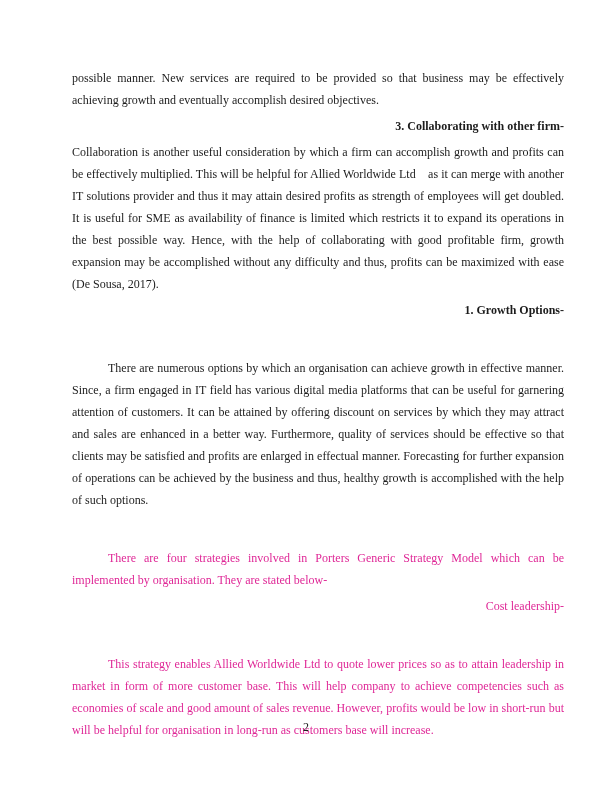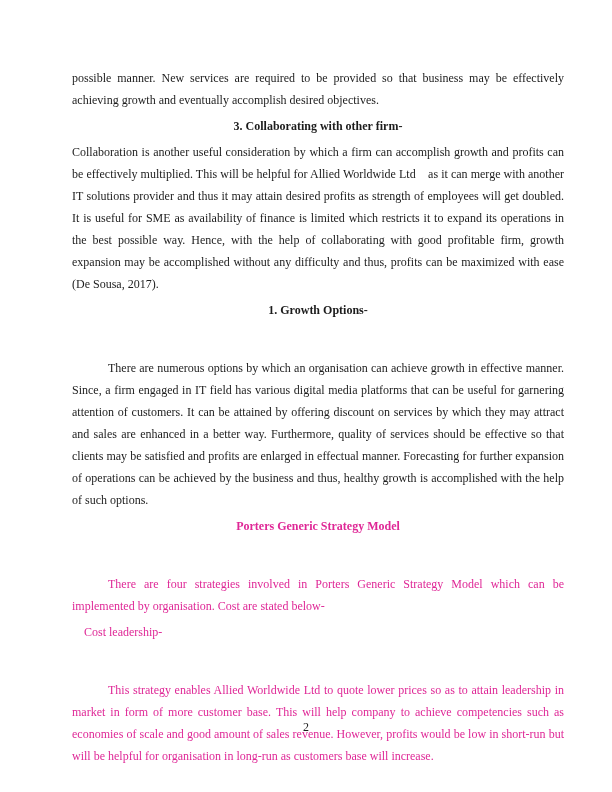--- a/index.html
+++ b/index.html
@@ -31,27 +31,27 @@
   }
   .para.indent {
     text-indent: 36px;
     margin-top: 36px;
   }
   .heading {
     margin: 1px 0 4px 0;
     font-weight: bold;
     font-size: 12px;
     line-height: 22px;
-    text-align: center;
+    text-align: right;
   }
   .magenta-text { color: var(--magenta); }
   .sub-label {
     margin: 0 0 4px 12px;
     font-weight: normal;
-    text-align: left;
+    text-align: right;
   }
   .footer-page-number {
     position: absolute;
     top: 716px;
     left: 0;
     width: 612px;
     text-align: center;
     line-height: 22px;
     color: var(--text);
   }
@@ -64,23 +64,22 @@
   <p class="para">possible manner. New services are required to be provided so that business may be effectively achieving growth and eventually accomplish desired objectives.</p>
 
   <p class="heading">3. Collaborating with other firm-</p>
 
   <p class="para">Collaboration is another useful consideration by which a firm can accomplish growth and profits can be effectively multiplied. This will be helpful for Allied Worldwide Ltd&nbsp;&nbsp;&nbsp;&nbsp;as it can merge with another IT solutions provider and thus it may attain desired profits as strength of employees will get doubled. It is useful for SME as availability of finance is limited which restricts it to expand its operations in the best possible way. Hence, with the help of collaborating with good profitable firm, growth expansion may be accomplished without any difficulty and thus, profits can be maximized with ease (De Sousa, 2017).</p>
 
   <p class="heading">1. Growth Options-</p>
 
   <p class="para indent">There are numerous options by which an organisation can achieve growth in effective manner. Since, a firm engaged in IT field has various digital media platforms that can be useful for garnering attention of customers. It can be attained by offering discount on services by which they may attract and sales are enhanced in a better way. Furthermore, quality of services should be effective so that clients may be satisfied and profits are enlarged in effectual manner. Forecasting for further expansion of operations can be achieved by the business and thus, healthy growth is accomplished with the help of such options.</p>
 
-  <p class="heading magenta-text">Porters Generic Strategy Model</p>
 
-  <p class="para indent magenta-text">There are four strategies involved in Porters Generic Strategy Model which can be implemented by organisation. Cost are stated below-</p>
+  <p class="para indent magenta-text">There are four strategies involved in Porters Generic Strategy Model which can be implemented by organisation. They are stated below-</p>
 
   <p class="sub-label magenta-text">Cost leadership-</p>
 
   <p class="para indent magenta-text">This strategy enables Allied Worldwide Ltd to quote lower prices so as to attain leadership in market in form of more customer base. This will help company to achieve competencies such as economies of scale and good amount of sales revenue. However, profits would be low in short-run but will be helpful for organisation in long-run as customers base will increase.</p>
 
 
   <div class="footer-page-number">2</div>
 
 </div>
 

